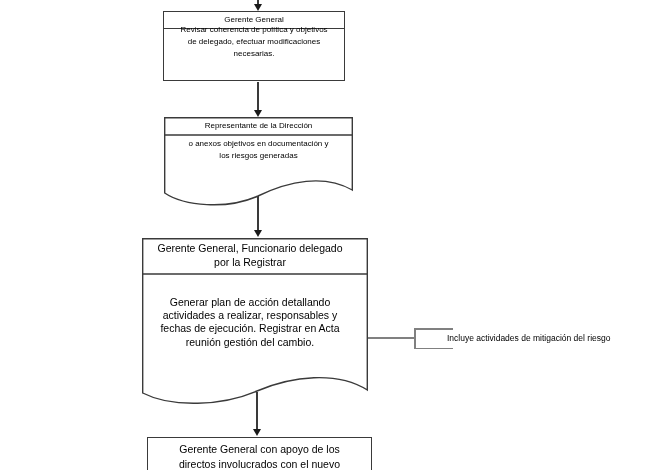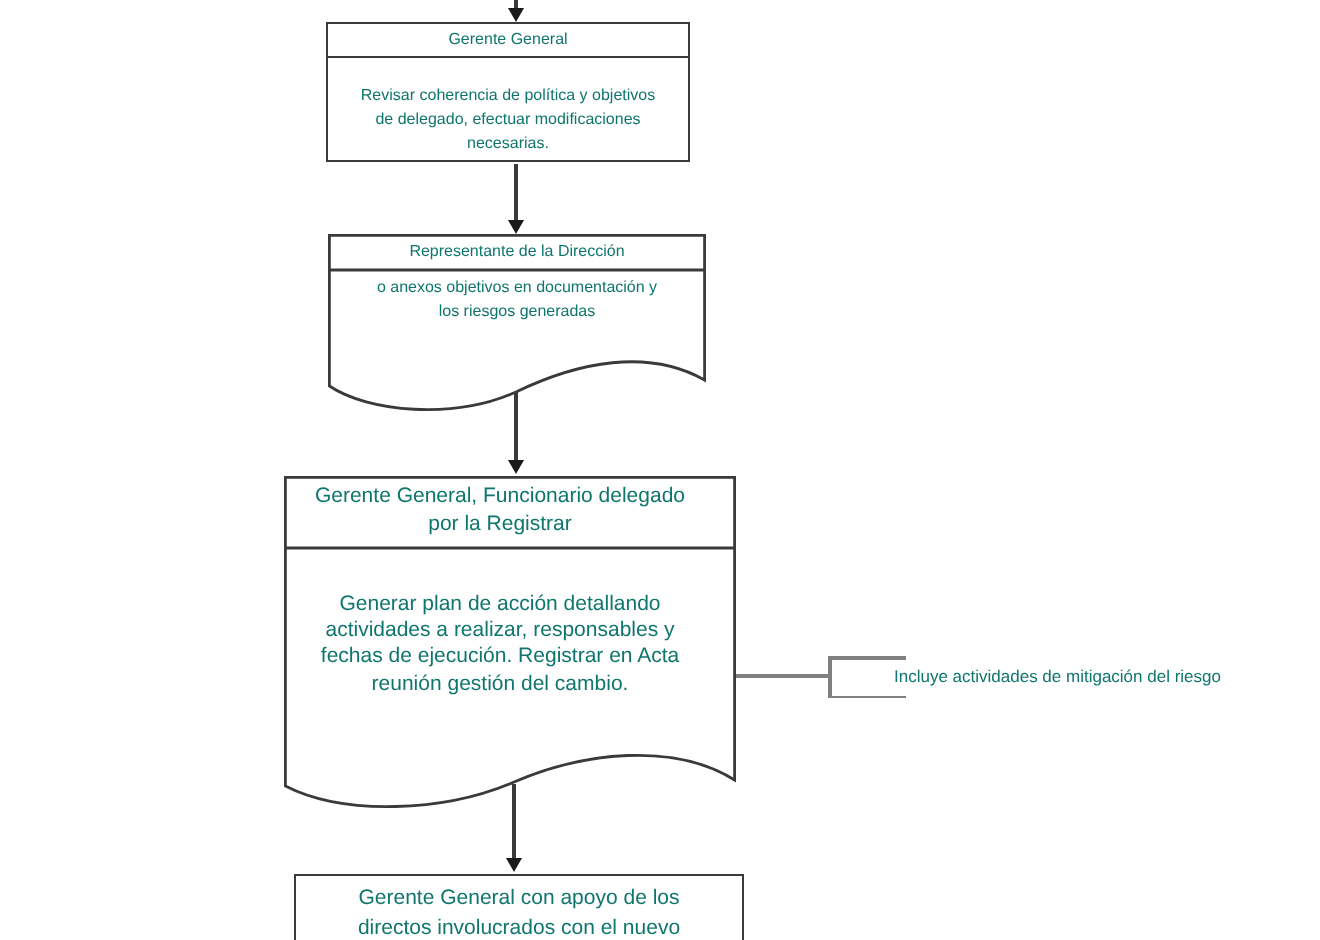--- a/index.html
+++ b/index.html
@@ -1,18 +1,18 @@
 <!DOCTYPE html>
 <html><head>
 <meta charset="utf-8">
 <style>
   html,body{margin:0;padding:0;background:#fff;}
   #stage{
     position:relative;width:660px;height:470px;overflow:hidden;background:#fff;
-    font-family:"Liberation Sans", sans-serif;color:#0f766e;
+    font-family:"Liberation Sans", sans-serif;color:#000000;
   }
   .node{position:absolute;box-sizing:border-box;}
   .procbox{border:1.5px solid #3a3a3a;background:#fff;}
   .hdr{position:absolute;left:0;right:0;text-align:center;}
   .bdy{position:absolute;left:0;right:0;text-align:center;}
   .ln{display:block;white-space:nowrap;}
   .small{font-size:8px;}
   .big{font-size:10.5px;}
   .docsvg{position:absolute;left:0;top:0;}
   .vline{position:absolute;width:1.5px;background:#3a3a3a;}
@@ -23,21 +23,21 @@
 </head>
 <body>
 
 <div id="stage">
 
   <div class="vline" style="left:257px;top:0;height:6px;"></div>
   <div class="arrowhead" style="left:253.5px;top:4px;"></div>
 
   <div class="node procbox" style="left:163px;top:11px;width:182px;height:70px;">
     <div class="hdr small" style="top:0;height:16px;line-height:16px;border-bottom:1.5px solid #3a3a3a;">Gerente General</div>
-    <div class="bdy small" style="top:30px;line-height:12px;">
+    <div class="bdy small" style="top:12px;line-height:12px;">
       <span class="ln">Revisar coherencia de política y objetivos</span>
       <span class="ln">de delegado, efectuar modificaciones</span>
       <span class="ln">necesarias.</span>
     </div>
   </div>
 
   <div class="vline" style="left:257px;top:82px;height:29px;"></div>
   <div class="arrowhead" style="left:253.5px;top:110px;"></div>
 
   <div class="node" style="left:164px;top:117px;width:189px;height:96px;">

